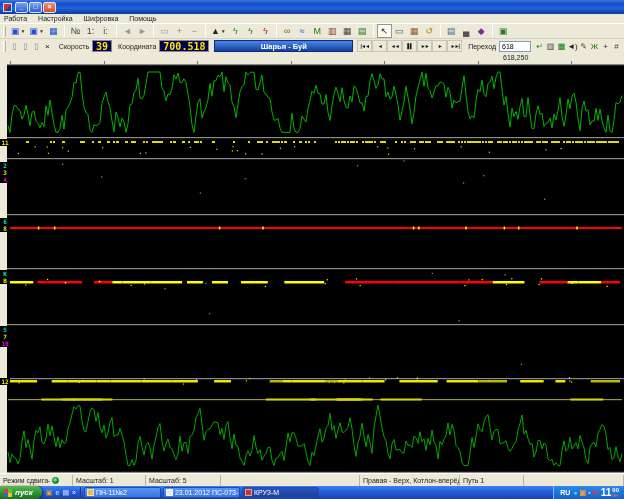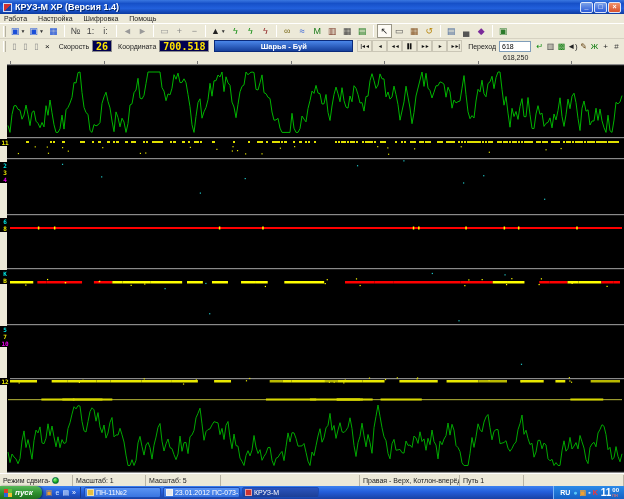--- a/index.html
+++ b/index.html
@@ -89,21 +89,20 @@
   .cm{font-size:6px;font-weight:bold;}
   .cd{font-size:5px;color:#ff7060;}
 </style>
 </head>
 <body>
 
 <div class="screen">
 
   <div class="titlebar">
     <span class="appicon"></span>
-    <span class="title-text">КРУЗ-М ХР (Версия 1.4)</span>
     <span class="caption-buttons">
       <button class="cap">_</button>
       <button class="cap">□</button>
       <button class="cap close">×</button>
     </span>
   </div>
 
   <div class="menubar" id="menubar">
       <span>Работа</span>
       <span>Настройка</span>
@@ -215,21 +214,21 @@
 
   <div class="toolbar2">
     <span class="grip"></span>
     <span id="tb2left" style="display:flex">
         <span class="tb2icon" style="color: rgb(138, 138, 138);">▯</span>
         <span class="tb2icon" style="color: rgb(138, 138, 138);">▯</span>
         <span class="tb2icon" style="color: rgb(138, 138, 138);">▯</span>
         <span class="tb2icon" style="color: rgb(17, 17, 17);">×</span>
       </span>
     <span class="lbl">Скорость</span>
-    <span class="valuebox">26</span>
+    <span class="valuebox">39</span>
     <span class="lbl">Координата</span>
     <span class="valuebox">700.518</span>
     <span class="routebar">Шарья - Буй</span>
     <span class="navgroup" id="navgroup">
         <button class="navbtn">|◄◄</button>
         <button class="navbtn">◄</button>
         <button class="navbtn">◄◄</button>
         <button class="navbtn">▌▌</button>
         <button class="navbtn">►►</button>
         <button class="navbtn">►</button>

